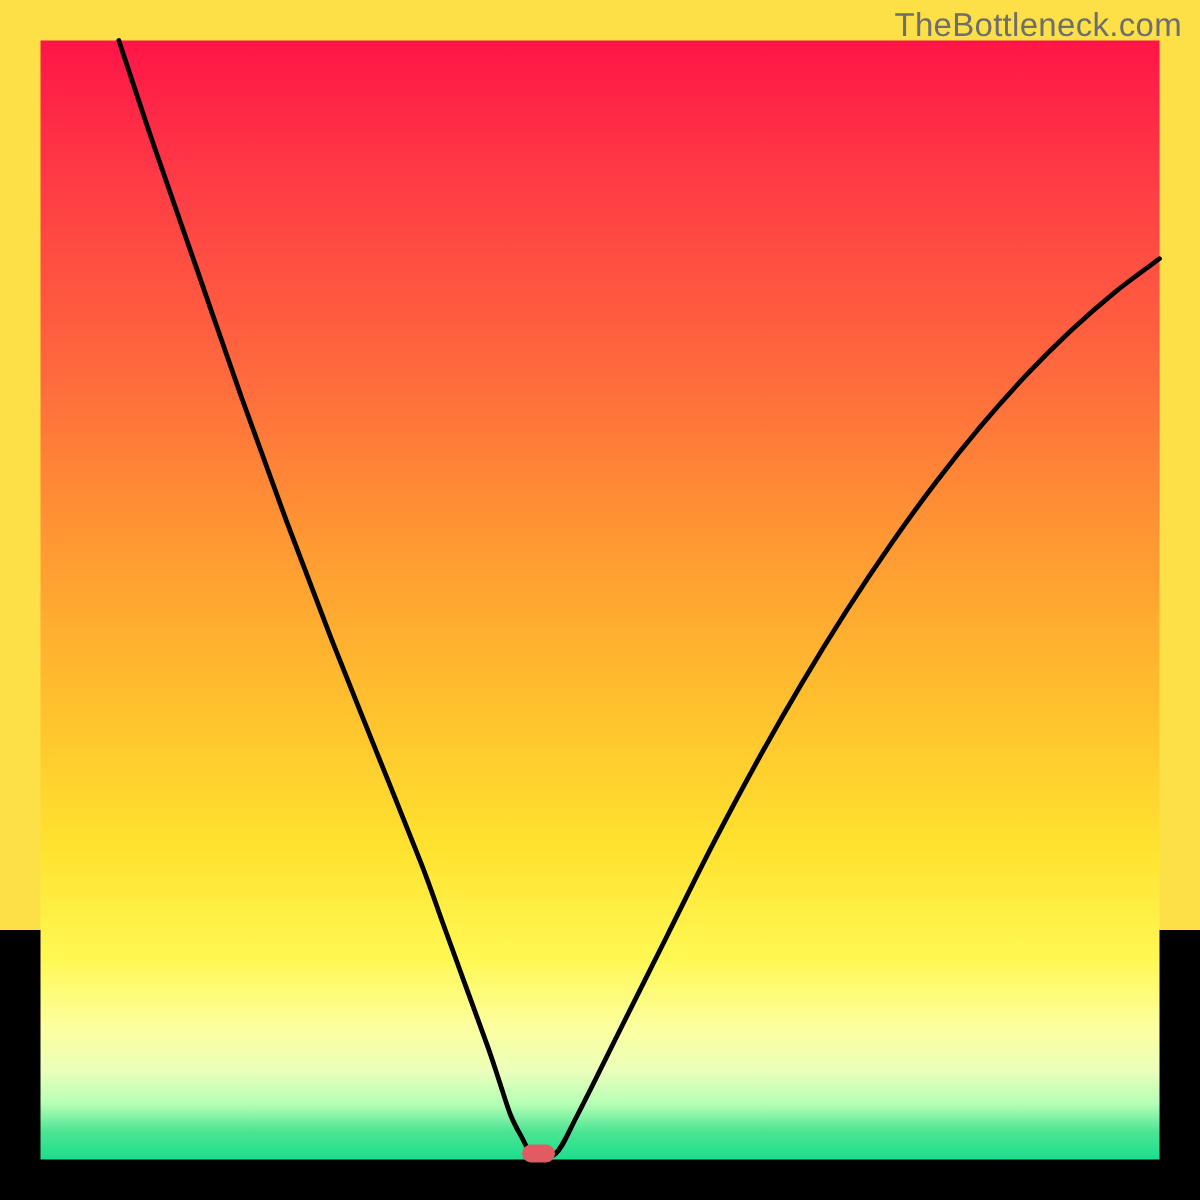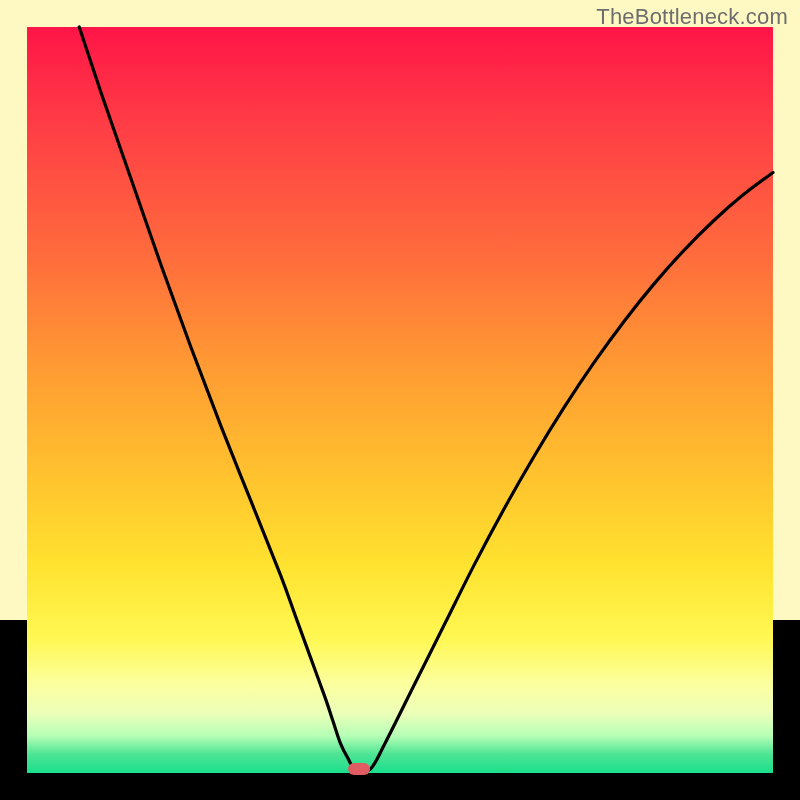--- a/index.html
+++ b/index.html
@@ -8,21 +8,21 @@
     width: 800px;
     height: 800px;
     background: #000;
     overflow: hidden;
     font-family: Arial, Helvetica, sans-serif;
   }
   .frame {
     position: relative;
     width: 800px;
     height: 620px;
-    background: #fef9c3;
+    background: #fde047;
   }
   .plot-area {
     position: absolute;
     left: 27px;
     top: 27px;
     width: 746px;
     height: 746px;
     
     background: linear-gradient(
       to bottom,

